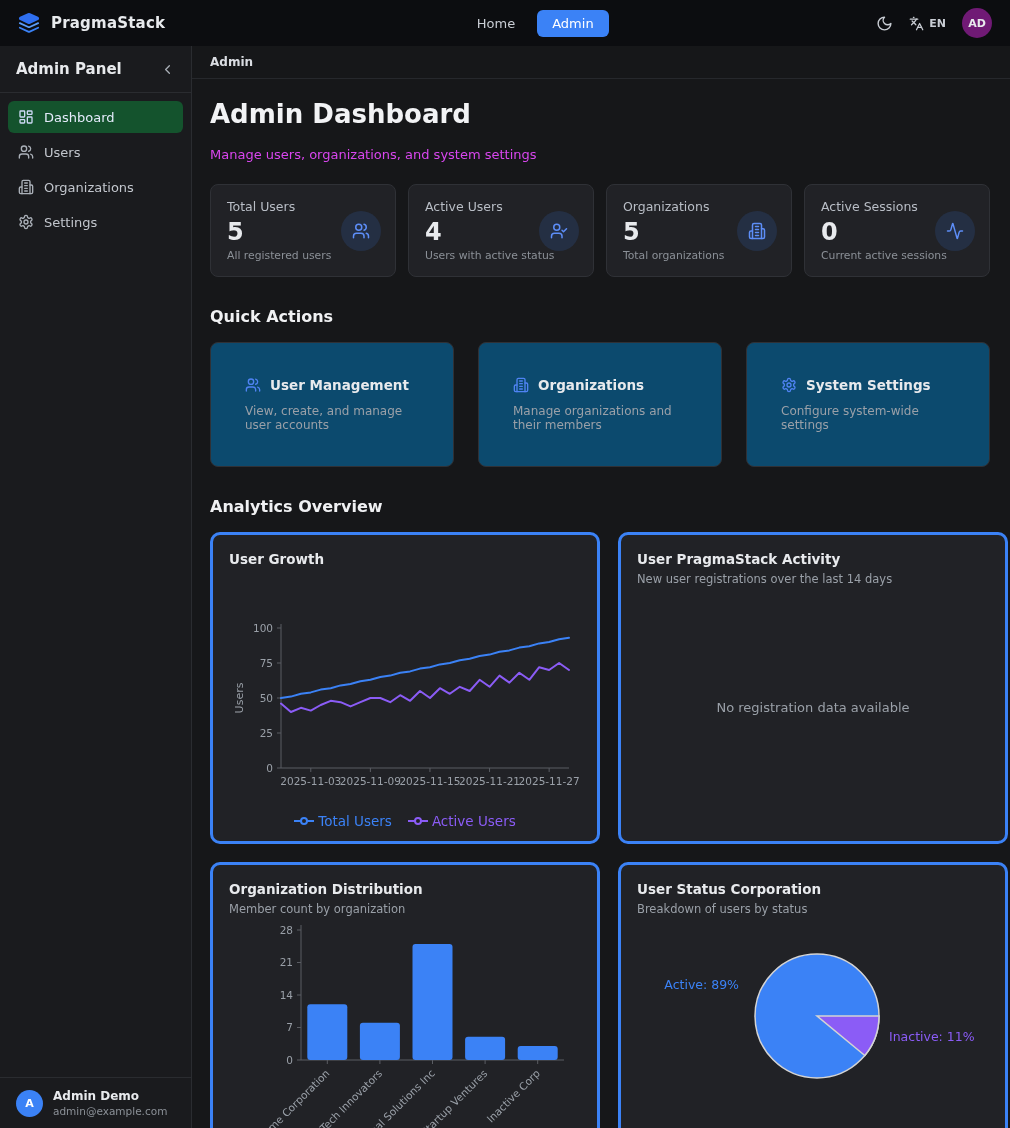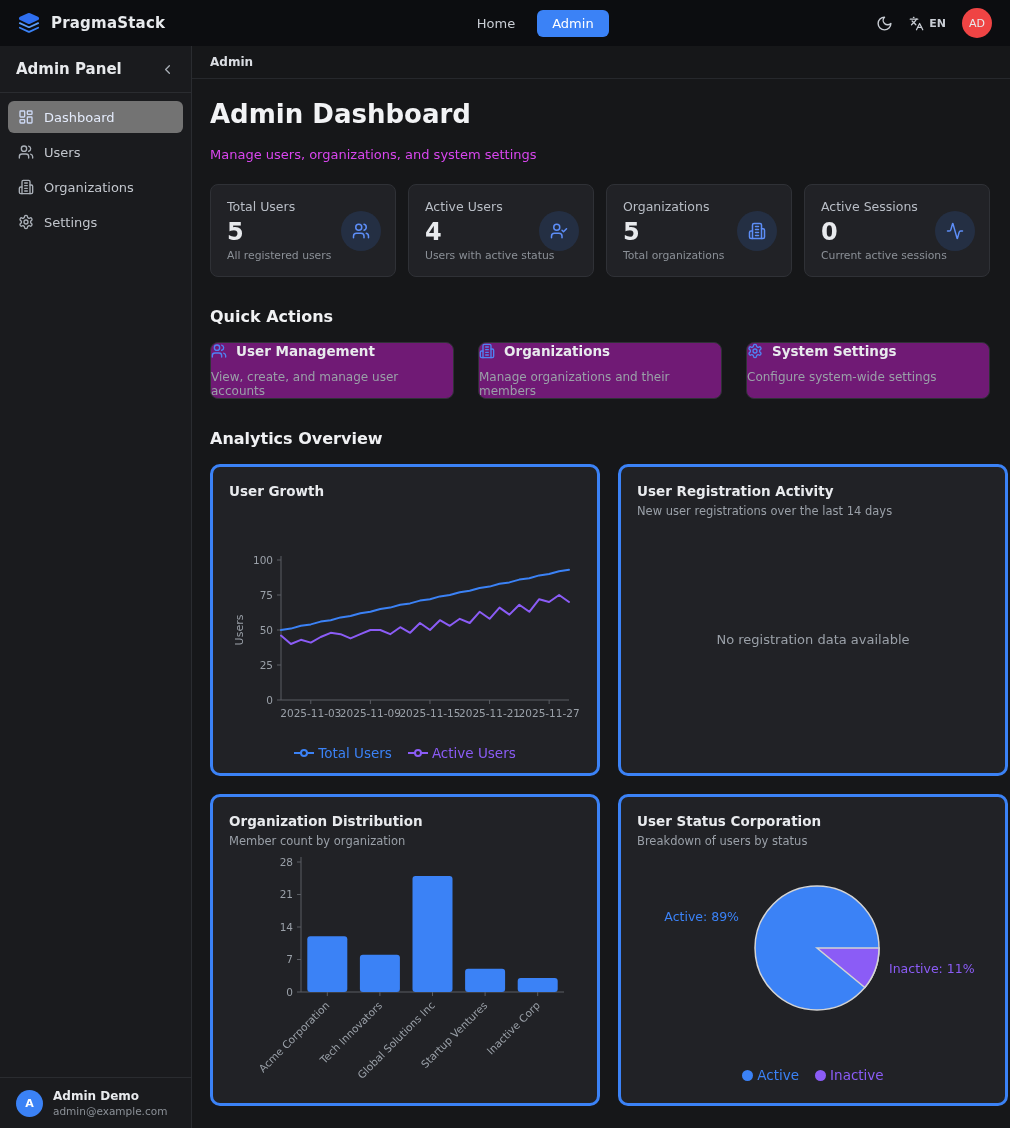--- a/index.html
+++ b/index.html
@@ -9,33 +9,33 @@
 
   
   .navbar { height:46px; background:#0c0d10; display:flex; align-items:center; padding:0 18px; flex:0 0 auto; }
   .brand { display:flex; align-items:center; gap:11px; margin-right:34px; }
   .brand-name { font-size:15px; font-weight:bold; letter-spacing:.2px; }
   .nav-links { display:flex; align-items:center; gap:12px; flex:1;justify-content:center; }
   .nav-link { font-size:13px; color:#c9cdd4; padding:6px 10px; border-radius:6px; cursor:pointer; }
   .nav-link.active { background:#3b82f6; color:#fff; padding:6px 15px; font-weight:500; }
   .nav-right { display:flex; align-items:center; gap:16px; }
   .icon-btn { color:#c9cdd4; display:flex; align-items:center; gap:5px; cursor:pointer; font-size:11px; }
-  .avatar { width:30px; height:30px; border-radius:50%; background:#ef4444; color:#e8eaed; font-size:11px; font-weight:normal; display:flex; align-items:center; justify-content:center; }
+  .avatar { width:30px; height:30px; border-radius:50%; background:#701a75; color:#e8eaed; font-size:11px; font-weight:bold; display:flex; align-items:center; justify-content:center; }
 
   .body-row { flex:1; display:flex; min-height:0; }
 
   
   .sidebar { width:192px; background:#1a1b1e; border-right:1px solid #2a2c30; display:flex; flex-direction:column; flex:0 0 auto; }
   .sidebar-header { display:flex; align-items:center; justify-content:space-between; padding:14px 16px; border-bottom:1px solid #2a2c30; }
   .sidebar-title { font-size:15px; font-weight:bold; }
   .collapse-btn { color:#aab0b8; cursor:pointer; display:flex; }
   .side-nav { padding:8px; flex:1; }
   .side-item { display:flex; align-items:center; gap:10px; padding:8px 10px; margin-bottom:3px; border-radius:6px; font-size:13px; color:#c2c6cd; cursor:pointer; }
   .side-item .ic { display:flex; color:#aab0b8; }
-  .side-item.active { background:#737373; color:#e4ebfb; }
+  .side-item.active { background:#14532d; color:#e4ebfb; }
   .side-item.active .ic { color:#cdd9f5; }
   .sidebar-user { border-top:1px solid #2a2c30; padding:11px 16px; display:flex; align-items:center; gap:10px; }
   .su-avatar { width:27px; height:27px; border-radius:50%; background:#3b82f6; color:#fff; font-size:11px; font-weight:bold; display:flex; align-items:center; justify-content:center; flex:0 0 auto; }
   .su-name { font-size:12px; font-weight:bold; line-height:1.3; }
   .su-email { font-size:10.5px; color:#8b9097; }
 
   
   .main { flex:1; display:flex; flex-direction:column; background:#161719; min-width:0; }
   .breadcrumb-bar { height:33px; display:flex; align-items:center; padding:0 18px; border-bottom:1px solid #26282c; font-size:12px; font-weight:bold; color:#dadde2; flex:0 0 auto; }
   .content { padding:20px 20px 0 18px; flex:1; overflow:hidden; }
@@ -44,21 +44,21 @@
 
   .stats-grid { display:grid; grid-template-columns:repeat(4,1fr); gap:12px; margin-top:22px; }
   .stat-card { background:#212226; border:1px solid #2f3136; border-radius:8px; padding:14px 16px; position:relative; }
   .stat-label { font-size:12.5px; color:#b9bec6; }
   .stat-value { font-size:24px; font-weight:bold; margin:4px 0 3px; }
   .stat-desc { font-size:10.8px; color:#8b9097; }
   .stat-icon { position:absolute; right:14px; top:50%; transform:translateY(-50%); width:40px; height:40px; border-radius:50%; background:rgba(59,130,246,.14); color:#5d8ef8; display:flex; align-items:center; justify-content:center; }
 
   .section-heading { font-size:16px; font-weight:bold; margin-top:30px; color:#f0f1f3; }
   .qa-grid { display:grid; grid-template-columns:repeat(3,1fr); gap:24px; margin-top:16px; }
-  .qa-card { background:#701a75; border:1px solid #2f3136; border-radius:8px; padding:0; cursor:pointer; }
+  .qa-card { background:#0c4a6e; border:1px solid #2f3136; border-radius:8px; padding:34px; cursor:pointer; }
   .qa-head { display:flex; align-items:center; gap:9px; }
   .qa-head .ic { color:#4f83f3; display:flex; }
   .qa-title { font-size:13.5px; font-weight:bold; }
   .qa-desc { font-size:12px; color:#9aa0a8; margin-top:11px; }
 
   .charts-grid { display:grid; grid-template-columns:repeat(2,1fr); gap:18px; margin-top:16px; }
   .chart-card { background:#212226; border:3px solid #3b82f6; border-radius:10px; padding:16px 16px 12px; height:312px; display:flex; flex-direction:column; }
   .chart-title { font-size:13.5px; font-weight:bold; }
   .chart-sub { font-size:11.5px; color:#9aa0a8; margin-top:5px; }
   .chart-body { flex:1; display:flex; flex-direction:column; align-items:center; justify-content:flex-end; }
@@ -336,21 +336,21 @@
                       <line x1="0" y1="5" x2="20" y2="5" stroke="#8b5cf6" stroke-width="2"></line>
                       <circle cx="10" cy="5" r="3" fill="#212226" stroke="#8b5cf6" stroke-width="2"></circle>
                     </svg>
                     <span>Active Users</span>
                   </span>
                 </div>
             </div>
           </div>
 
           <div class="chart-card">
-            <div class="chart-title">User Registration Activity</div>
+            <div class="chart-title">User PragmaStack Activity</div>
             <div class="chart-sub">New user registrations over the last 14 days</div>
             <div class="empty-body">
               <span class="empty-text">No registration data available</span>
             </div>
           </div>
 
           <div class="chart-card">
             <div class="chart-title">Organization Distribution</div>
             <div class="chart-sub">Member count by organization</div>
             <div class="chart-body" style="justify-content:center;">

